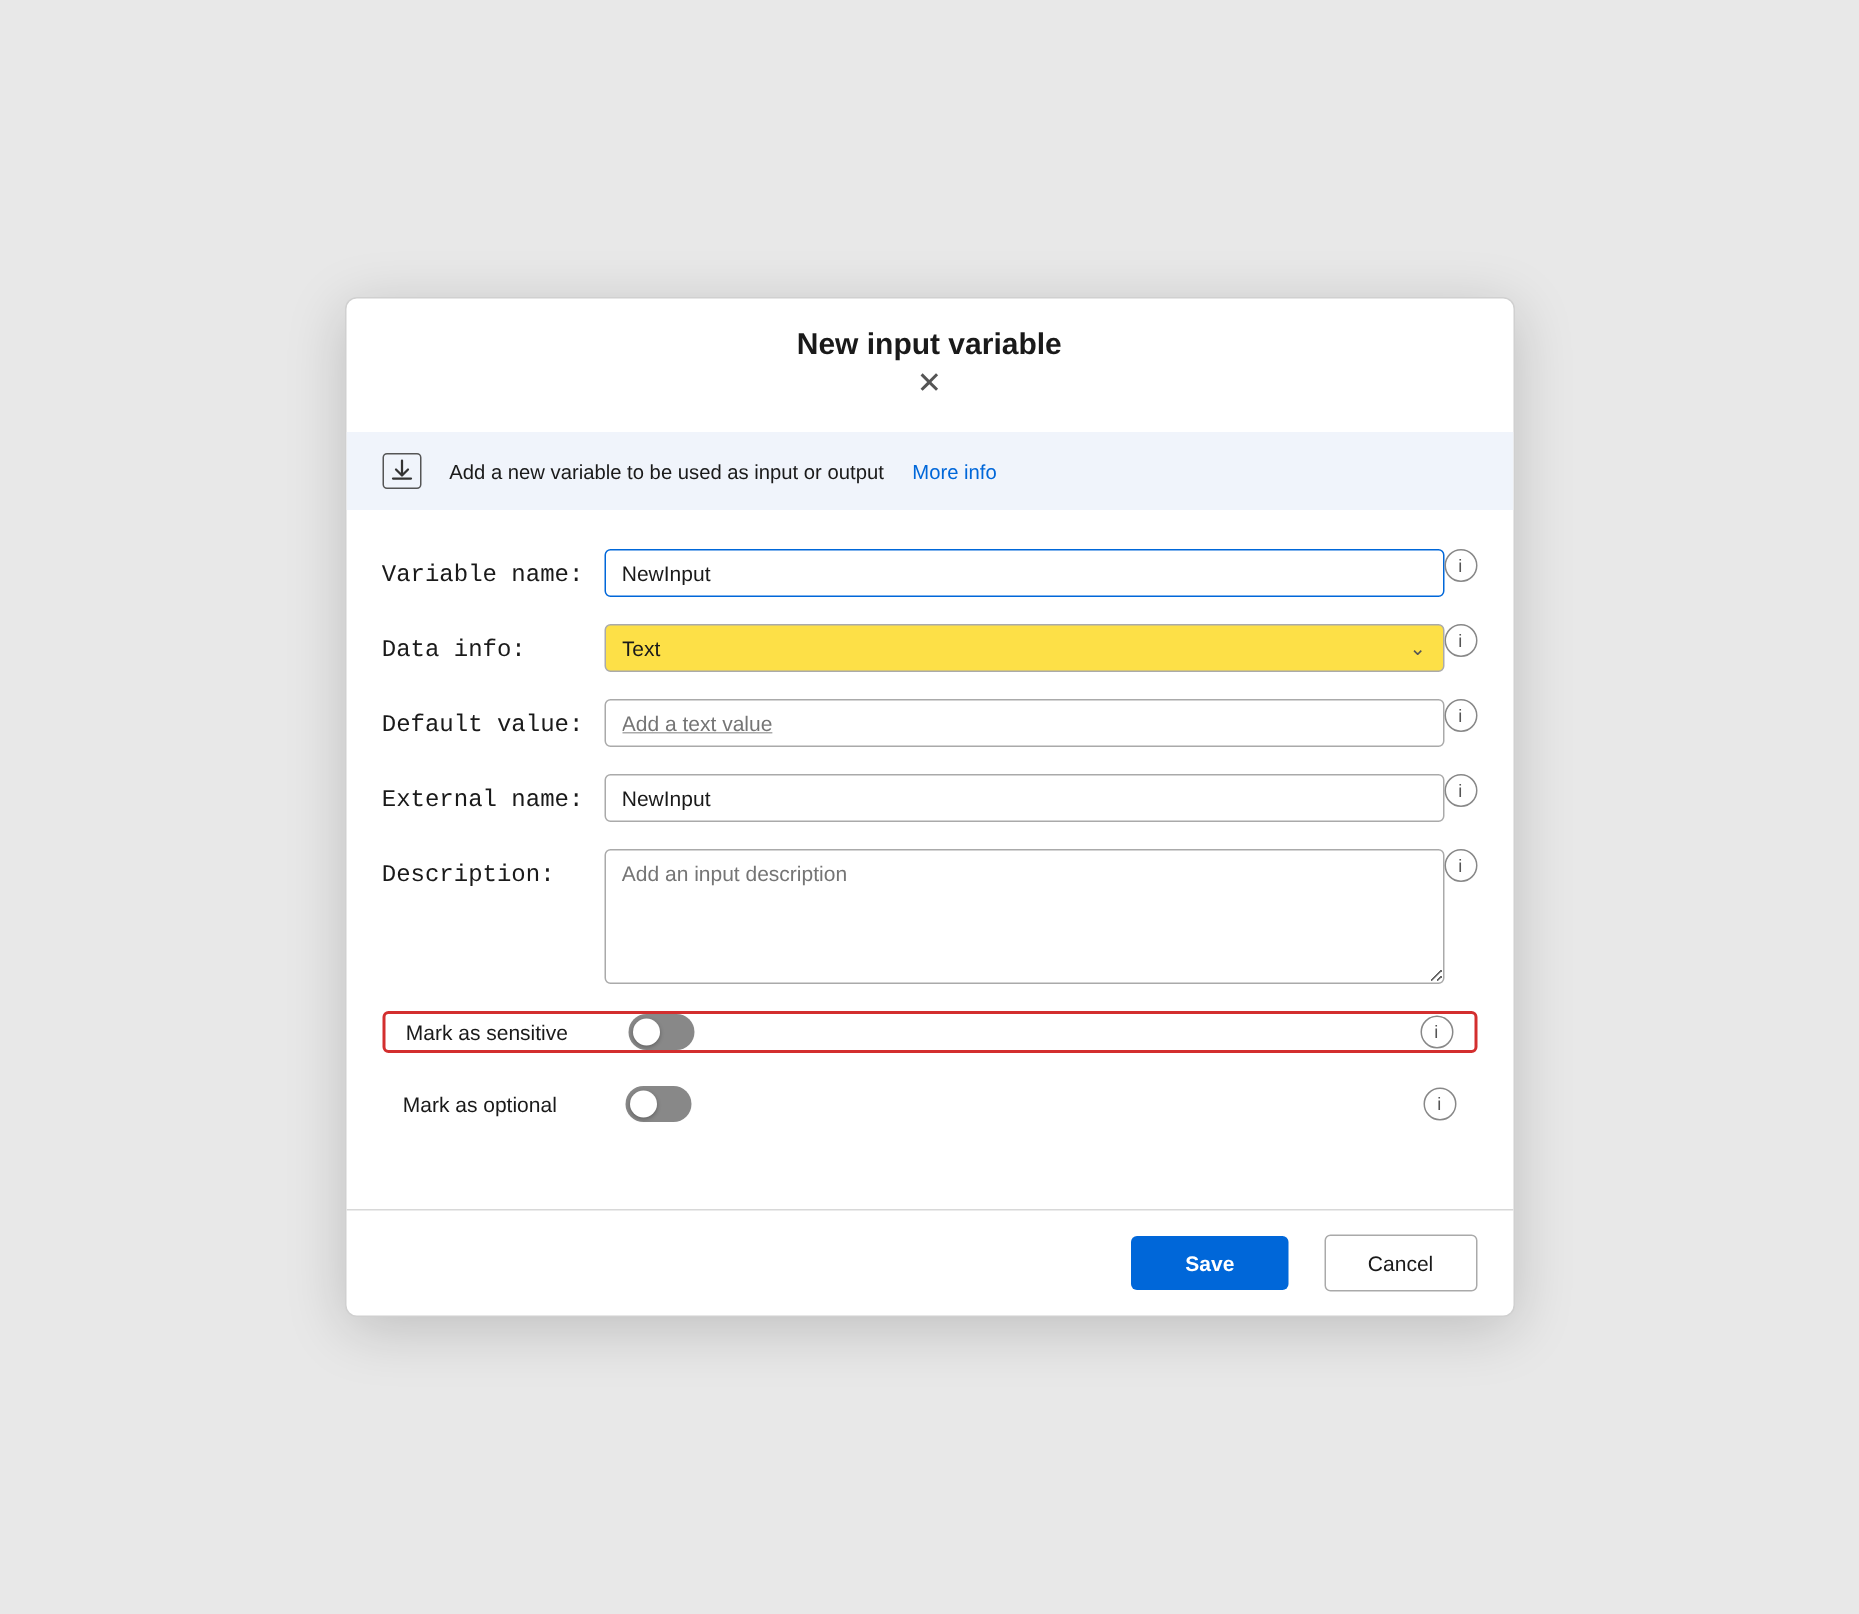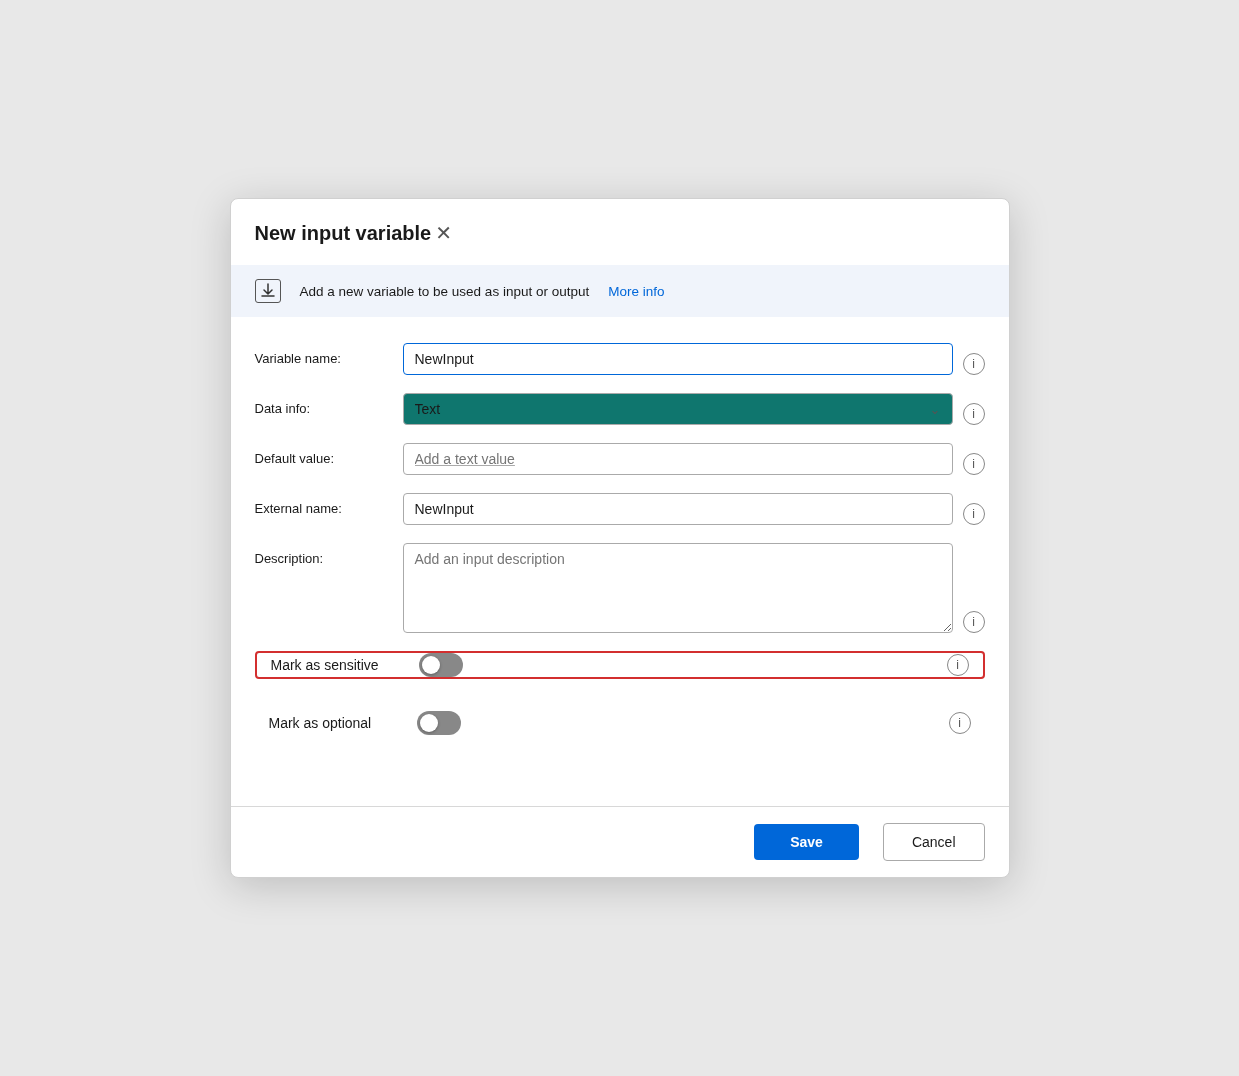--- a/index.html
+++ b/index.html
@@ -20,22 +20,24 @@
       width: 780px;
       min-height: 680px;
       display: flex;
       flex-direction: column;
       overflow: hidden;
       border: 1px solid #d0d0d0;
     }
     .dialog-header {
       display: flex;
       align-items: center;
+      justify-content: space-between;
       padding: 20px 24px 18px 24px;
       border-bottom: none;
+      flex-direction: column;
     }
     .dialog-title {
       font-size: 20px;
       font-weight: 600;
       color: #1a1a1a;
     }
     .close-btn {
       background: none;
       border: none;
       cursor: pointer;
@@ -73,29 +75,29 @@
       flex: 1;
     }
     .form-row {
       display: flex;
       align-items: flex-start;
       margin-bottom: 18px;
     }
     .form-label {
       width: 148px;
       min-width: 148px;
-      font-size: 13px;
+      font-size: 16px;
       color: #1a1a1a;
       padding-top: 8px;
+      font-family: Liberation Mono, monospace;
     }
     .form-control-wrap {
       flex: 1;
       display: flex;
-      align-items: flex-end;
-      gap: 10px;
+      align-items: flex-start;
     }
     .form-input {
       flex: 1;
       border: 1.5px solid #0067d9;
       border-radius: 4px;
       padding: 7px 11px;
       font-size: 14px;
       color: #1a1a1a;
       outline: none;
       background: #fff;
@@ -108,21 +110,21 @@
       position: relative;
     }
     .select-wrapper select {
       width: 100%;
       border: 1.5px solid #aaa;
       border-radius: 4px;
       padding: 7px 36px 7px 11px;
       font-size: 14px;
       color: #1a1a1a;
       outline: none;
-      background: #0f766e;
+      background: #fde047;
       appearance: none;
       cursor: pointer;
     }
     .select-wrapper .chevron {
       position: absolute;
       right: 12px;
       top: 50%;
       transform: translateY(-50%);
       pointer-events: none;
       font-size: 13px;
@@ -178,21 +180,21 @@
       background: #fff;
       border-radius: 50%;
       transition: left 0.2s;
       box-shadow: 0 1px 3px rgba(0,0,0,0.3);
     }
     
     .sensitive-section {
       border: 2px solid #d32f2f;
       border-radius: 4px;
       padding: 0 14px;
-      margin-bottom: 20px;
+      margin-bottom: 10px;
       display: flex;
       align-items: center;
     }
     .optional-section {
       display: flex;
       align-items: center;
       padding: 12px 14px;
       margin-bottom: 8px;
     }
     .section-label {

